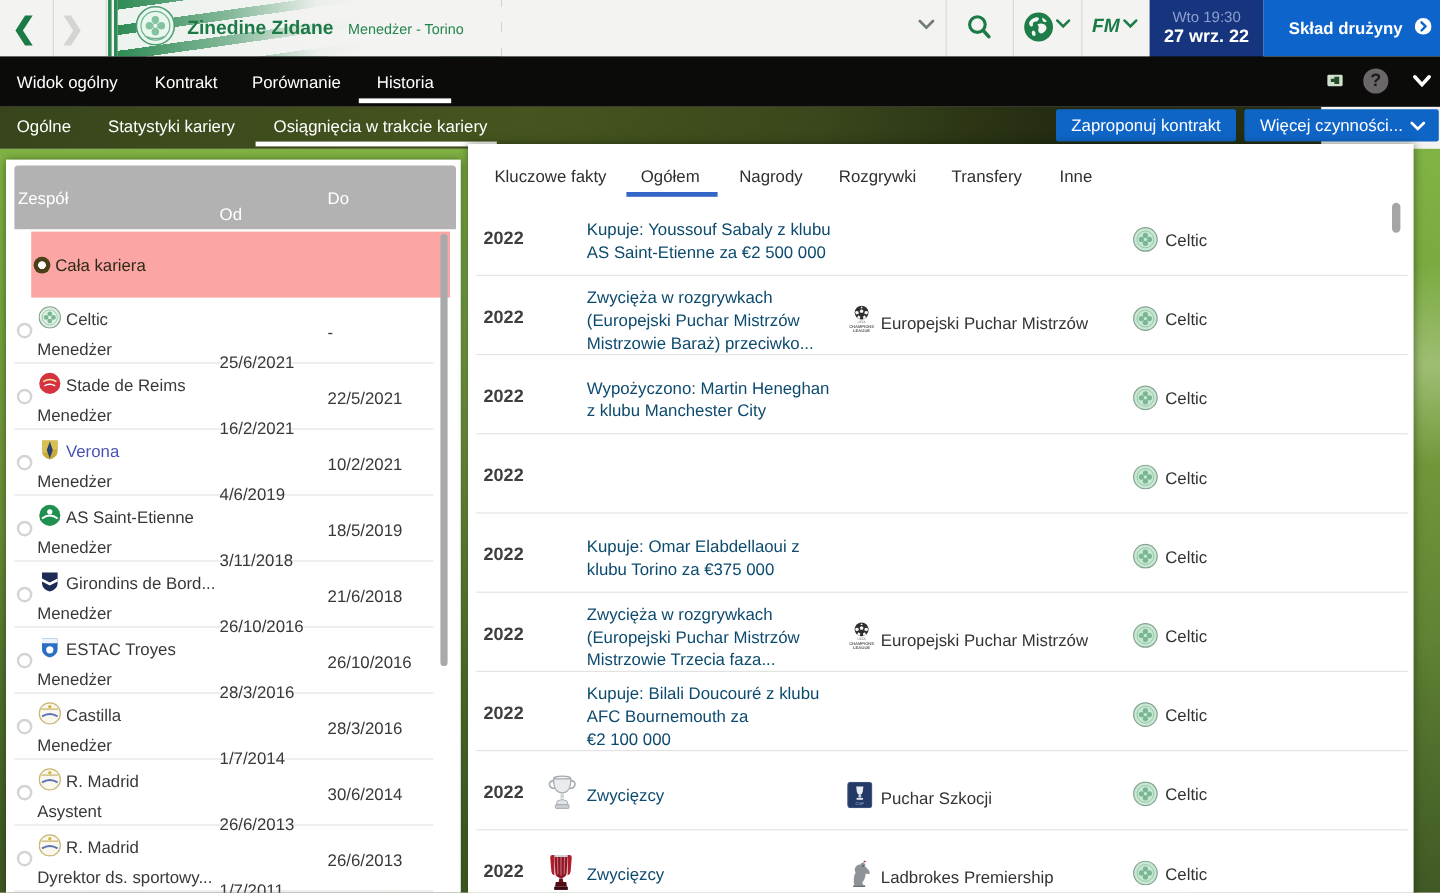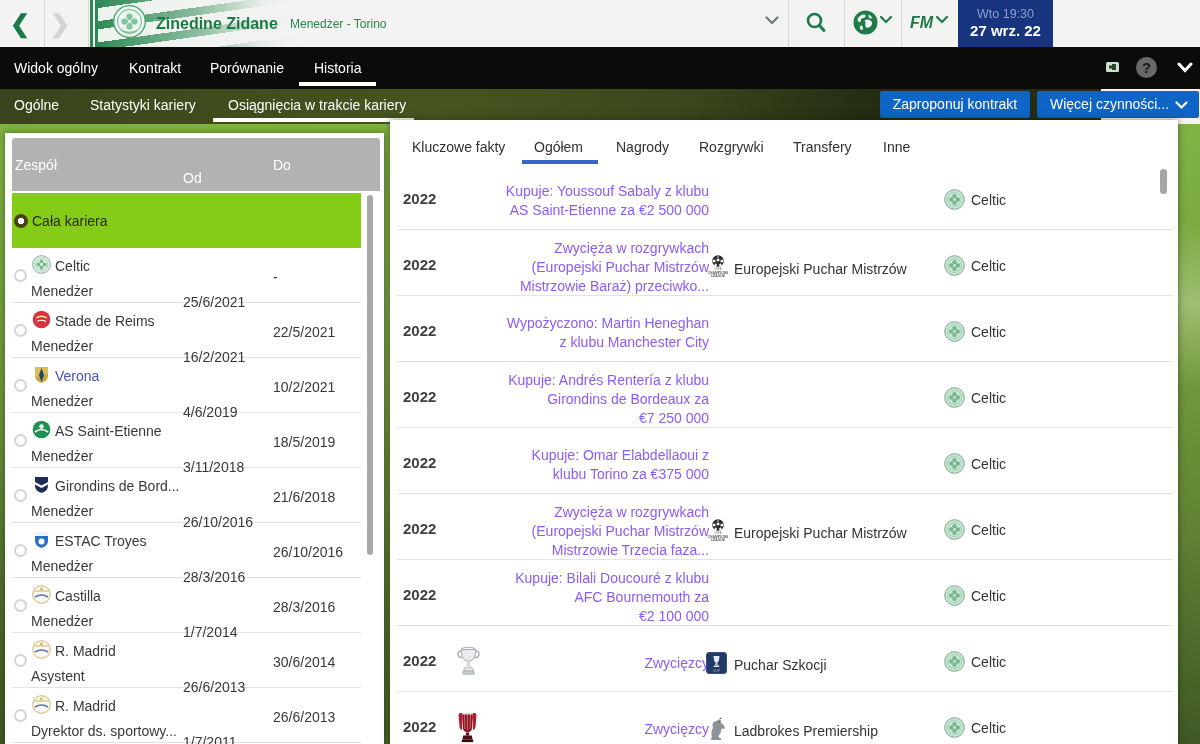--- a/index.html
+++ b/index.html
@@ -60,40 +60,40 @@
     linear-gradient(to bottom, #81b344 0%, #79a83f 20%, #6f9439 45%, #5d7f33 70%, #4e6a2c 100%); }
 
 
 #lpanel { position:absolute; left:5px; top:133px; width:379px; height:611px; background:#fff; box-shadow:0 0 7px rgba(10,25,5,0.5); }
 #lhead { position:absolute; left:7px; top:5px; width:368px; height:53px; background:#b2b2b2; border-radius:3px 3px 0 0; color:#fff; font-size:14px; }
 #lhead .c1 { position:absolute; left:3px; top:19px; }
 #lhead .c2 { position:absolute; left:171px; top:32px; }
 #lhead .c3 { position:absolute; left:261px; top:19px; }
 #lrows { position:absolute; left:7px; top:60px; width:349px; }
 .lrow { position:relative; width:349px; height:55px; border-bottom:1px solid #e3e3e3; }
-.lrow.yellow { background:#84cc16; border-bottom:none; }
+.lrow.yellow { background:#fca5a5; border-bottom:none;margin-left:14px; }
 .radio { position:absolute; left:2px; top:21px; width:13px; height:13px; border-radius:50%; border:2px solid #d4d4d4; background:#fff; }
 .radio.sel { border:none; background:radial-gradient(circle, #ffffff 0 3px, #4a3f16 3.5px 7px); width:14px; height:14px; }
 .lrow .crest { position:absolute; left:20px; top:7px; width:19px; height:19px; }
 .lrow .cname { position:absolute; left:43px; top:10px; font-size:14px; color:#383838; }
 .lrow .role { position:absolute; left:19px; top:35px; font-size:14px; color:#383838; }
 .lrow .d1 { position:absolute; left:171px; top:21px; font-size:14px; color:#383838;margin-top:25px; }
 .lrow .d2 { position:absolute; left:261px; top:21px; font-size:14px; color:#383838; }
 .lrow .big { position:absolute; left:20px; top:20px; font-size:14px; color:#2e2a18; }
 #lsb { position:absolute; left:362px; top:62px; width:6px; height:360px; background:#a9a9a9; border-radius:3px; }
 
 
 #rpanel { position:absolute; left:390px; top:120px; width:788px; height:693px; background:#fff; box-shadow:0 0 7px rgba(10,25,5,0.5); }
 .rtab { position:absolute; top:19px; font-size:14px; color:#2f2f2f; }
 #rund { position:absolute; left:132px; top:40px; width:76px; height:4px; background:#3465c8; }
 #rrows { position:absolute; left:0; top:44px; width:788px; }
 .rrow { position:relative; width:788px; height:66px; }
 .rrow .sep { position:absolute; left:7px; bottom:0; width:776px; height:1px; background:#e3e3e3; }
 .rrow .yr { position:absolute; left:13px; top:26px; font-size:15px; font-weight:bold; color:#3f3f3f; }
-.rrow .grn { position:absolute; left:99px; top:calc(50% + 4px); transform:translateY(-50%); font-size:14px; line-height:19px; color:#8b5cf6; width:220px;text-align:right; }
+.rrow .grn { position:absolute; left:99px; top:calc(50% + 4px); transform:translateY(-50%); font-size:14px; line-height:19px; color:#0c4a6e; width:220px; }
 .rrow .comp { position:absolute; left:320px; top:calc(50% + 6px); transform:translateY(-50%); width:320px; }
 .rrow .comp .ic { position:absolute; left:-4px; top:50%; transform:translateY(-50%); }
 .rrow .comp .ct { position:absolute; left:24px; top:-8px; font-size:14px; color:#333; white-space:nowrap; }
 .rrow .club { position:absolute; left:554px; top:27px; }
 .rrow .club .cc { position:absolute; left:0; top:-2px; }
 .rrow .club .cn { position:absolute; left:27px; top:1px; font-size:14px; color:#333; }
 .rrow .troph { position:absolute; left:66px; top:calc(50% + 4px); transform:translateY(-50%); }
 #rsb { position:absolute; left:770px; top:49px; width:7px; height:25px; background:#a5a5a5; border-radius:3.5px; }
 </style>
 </head>
@@ -148,20 +148,27 @@
   <div class="hdiv" style="left:901px"></div>
   <div id="fmtext">FM</div>
   <svg id="fmchev" width="12" height="8" viewBox="0 0 12 8">
       <path d="M1 1 L6 6 L11 1" fill="none" stroke="#1e7c48" stroke-width="2.2" stroke-linecap="round"></path>
     </svg>
 
   <div id="datebox">
       <div class="l1">Wto 19:30</div>
       <div class="l2">27 wrz. 22</div>
     </div>
+  <div id="squadbtn">
+      <span class="t">Skład drużyny</span>
+    <svg width="14" height="14" viewBox="0 0 14 14">
+        <circle cx="7" cy="7" r="7" fill="#fff"></circle>
+        <path d="M5.6 3.6 L9 7 L5.6 10.4" fill="none" stroke="#0d64cb" stroke-width="2" stroke-linecap="round" stroke-linejoin="round"></path>
+      </svg>
+  </div>
 </div>
 
 <div id="blackbar">
   <div class="btab" style="left:14px">Widok ogólny</div>
   <div class="btab" style="left:129px">Kontrakt</div>
   <div class="btab" style="left:210px">Porównanie</div>
   <div class="btab" style="left:314px">Historia</div>
   <div id="bund"></div>
   <svg class="abs" style="left:1106px;top:15px" width="13" height="10" viewBox="0 0 13 10">
       <rect x="0" y="0" width="13" height="10" rx="1.5" fill="#cfe0cd"></rect>
@@ -399,21 +406,20 @@
                 <rect x="6.5" y="9.3" width="8" height="2.4"></rect>
               </g>
               <circle cx="10.5" cy="10.5" r="1.4" fill="#c9e8d4"></circle>
             </svg></span>
           <span class="cn">Celtic</span>
         </div>
         <div class="sep"></div>
       </div>
       <div class="rrow">
         <div class="yr">2022</div>
-        <div class="grn">Kupuje: Andrés Rentería z klubu<br>Girondins de Bordeaux za<br>€7 250 000</div>
         <div class="club">
           <span class="cc"><svg width="21" height="21" viewBox="0 0 21 21">
               <circle cx="10.5" cy="10.5" r="9.8" fill="#c9e8d4" stroke="#83a28f" stroke-width="1"></circle>
               <circle cx="10.5" cy="10.5" r="7" fill="none" stroke="#94c4a6" stroke-width="0.8"></circle>
               <g fill="#79b692">
                 <circle cx="10.5" cy="7.2" r="2.2"></circle>
                 <circle cx="10.5" cy="13.8" r="2.2"></circle>
                 <circle cx="7.2" cy="10.5" r="2.2"></circle>
                 <circle cx="13.8" cy="10.5" r="2.2"></circle>
                 <rect x="9.3" y="6.5" width="2.4" height="8"></rect>

